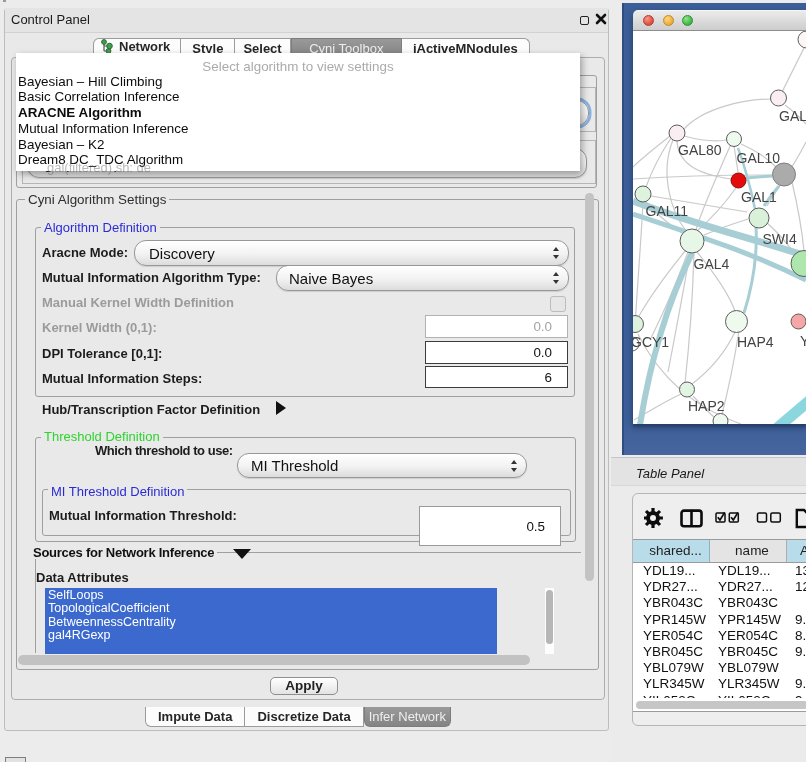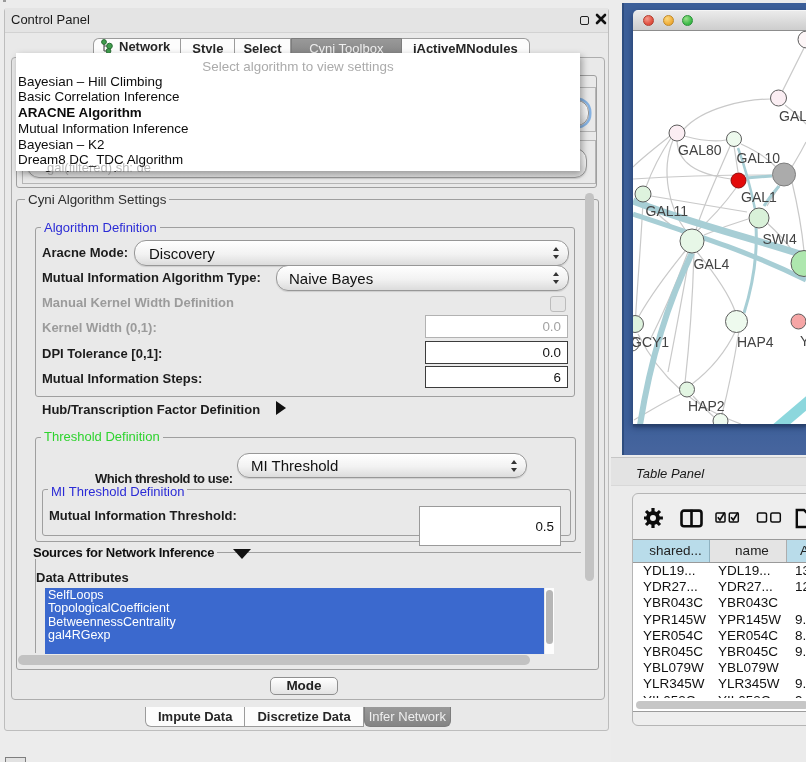--- a/index.html
+++ b/index.html
@@ -3,21 +3,21 @@
 <style>
 html,body{margin:0;padding:0;}
 body{width:806px;height:762px;background:#ececec;font-family:"Liberation Sans",sans-serif;overflow:hidden;position:relative;}
 .abs{position:absolute;}
 .b{font-weight:bold;}
 .combo{position:absolute;border:1px solid #979797;border-radius:12px;background:linear-gradient(#ffffff,#f2f2f2 55%,#dcdcdc);box-shadow:0 1px 1px rgba(0,0,0,0.12);font-size:15px;color:#111;}
 .combo .ct{position:absolute;left:13px;top:0;bottom:0;display:flex;align-items:center;}
 .arr{position:absolute;right:9px;top:50%;width:6px;height:12px;margin-top:-6px;}
 .arr:before{content:"";position:absolute;left:0;top:0;border-left:3px solid transparent;border-right:3px solid transparent;border-bottom:4.6px solid #333;}
 .arr:after{content:"";position:absolute;left:0;bottom:0;border-left:3px solid transparent;border-right:3px solid transparent;border-top:4.6px solid #333;}
-.inp{position:absolute;background:#fff;font-size:13.4px;display:flex;align-items:center;justify-content:flex-end;padding-right:6px;box-sizing:border-box;}
+.inp{position:absolute;background:#fff;font-size:13.4px;display:flex;align-items:center;justify-content:flex-end;padding-right:15px;box-sizing:border-box;}
 .grp{position:absolute;border:1px solid #9f9f9f;border-radius:3px;}
 .gtitle{position:absolute;background:#e9e9e9;padding:0 3px;font-size:13px;line-height:13px;}
 .lab{position:absolute;font-size:13px;font-weight:bold;color:#1c1c1c;white-space:nowrap;}
 </style></head>
 <body>
 
 <div class="abs" style="left:3px;top:0;width:3px;height:2px;background:#9a9a9a;"></div>
 
 <div class="abs" style="left:4px;top:8px;width:605px;height:723px;background:#e9e9e9;border:1px solid #bdbdbd;border-radius:3px;box-sizing:border-box;"></div>
 <div class="abs" style="left:5px;top:8px;width:603px;height:24px;background:#e4e4e4;border-bottom:1px solid #d2d2d2;"></div>
@@ -79,41 +79,41 @@
 <div class="lab" style="left:42px;top:346px;">DPI Tolerance [0,1]:</div>
 <div class="inp" style="left:425px;top:341px;width:143px;height:23px;border:1px solid #3c3c3c;color:#111;">0.0</div>
 <div class="lab" style="left:42px;top:371px;">Mutual Information Steps:</div>
 <div class="inp" style="left:425px;top:366px;width:143px;height:22px;border:1px solid #3c3c3c;color:#111;">6</div>
 
 <div class="lab" style="left:42px;top:402px;">Hub/Transcription Factor Definition</div>
 <div class="abs" style="left:276px;top:401px;width:0;height:0;border-top:7px solid transparent;border-bottom:7px solid transparent;border-left:10.5px solid #111;"></div>
 
 <div class="grp" style="left:35px;top:437px;width:539px;height:103px;"></div>
 <div class="gtitle" style="left:41px;top:430px;color:#2ed32e;">Threshold Definition</div>
-<div class="lab" style="left:95px;top:471px;letter-spacing:-0.45px;">Which threshold to use:</div>
+<div class="lab" style="left:95px;top:443px;letter-spacing:-0.45px;">Which threshold to use:</div>
 <div class="combo" style="left:237px;top:453px;width:288px;height:23px;">
     <span class="ct" style="left:13px;">MI Threshold</span>
     <span class="arr"></span>
   </div>
 <div class="grp" style="left:42px;top:489px;width:527px;height:45px;"></div>
 <div class="gtitle" style="left:48px;top:485px;color:#2b2bd6;">MI Threshold Definition</div>
 <div class="lab" style="left:49px;top:508px;">Mutual Information Threshold:</div>
 <div class="inp" style="left:419px;top:506px;width:142px;height:40px;border:1px solid #9a9a9a;color:#111;">0.5</div>
 
 <div class="abs" style="left:35px;top:552px;width:545px;height:100px;border-top:1px solid #9f9f9f;border-left:1px solid #9f9f9f;"></div>
 <div class="gtitle b" style="left:30px;top:546px;color:#111;letter-spacing:-0.25px;text-align:right;">Sources for Network Inference</div>
 <div class="abs" style="left:233px;top:549px;width:0;height:0;border-left:9.5px solid transparent;border-right:9.5px solid transparent;border-top:10px solid #111;"></div>
 <div class="lab" style="left:36px;top:570px;">Data Attributes</div>
 
-<div class="abs" style="left:45px;top:588px;width:499px;height:66px;background:#3b69ce;color:#fff;font-size:12.5px;line-height:13.4px;padding:1px 0 12px 3px;box-sizing:border-box;overflow:hidden;">SelfLoops<br>TopologicalCoefficient<br>BetweennessCentrality<br>gal4RGexp</div>
+<div class="abs" style="left:45px;top:588px;width:452px;height:66px;background:#3b69ce;color:#fff;font-size:12.5px;line-height:13.4px;padding:1px 0 12px 3px;box-sizing:border-box;overflow:hidden;">SelfLoops<br>TopologicalCoefficient<br>BetweennessCentrality<br>gal4RGexp</div>
 
 <div class="abs" style="left:545px;top:588px;width:9px;height:66px;background:#fdfdfd;"></div>
 <div class="abs" style="left:546px;top:590px;width:7px;height:54px;background:#b6b6b6;border-radius:3.5px;"></div>
 
-<div class="abs" style="left:270px;top:677px;width:66px;height:16px;background:linear-gradient(#ffffff,#e3e3e3);border:1px solid #8f8f8f;border-radius:5px;font-size:13.5px;font-weight:bold;color:#222;text-align:center;line-height:16px;">Mode</div>
+<div class="abs" style="left:270px;top:677px;width:66px;height:16px;background:linear-gradient(#ffffff,#e3e3e3);border:1px solid #8f8f8f;border-radius:5px;font-size:13.5px;font-weight:bold;color:#222;text-align:center;line-height:16px;">Apply</div>
 
 <div class="abs" style="left:145px;top:707px;height:20px;display:flex;font-size:13px;font-weight:bold;color:#262626;">
   <div style="background:#fcfcfc;border:1px solid #9b9b9b;border-top:none;border-radius:0 0 0 6px;padding:0 12px;display:flex;align-items:center;">Impute Data</div>
   <div style="background:#fcfcfc;border:1px solid #9b9b9b;border-top:none;border-left:none;padding:0 12px;display:flex;align-items:center;">Discretize Data</div>
   <div style="background:linear-gradient(#9a9a9a,#848484);border:1px solid #7d7d7d;border-top:none;border-radius:0 0 6px 6px;padding:0 4px;display:flex;align-items:center;color:#efefef;font-weight:normal;">Infer Network</div>
 </div>
 
 <div class="abs" style="left:5px;top:757px;width:19px;height:8px;background:#e2e2e2;border:1.5px solid #7e7e7e;"></div>
 
 <div class="abs" style="left:622px;top:3px;width:184px;height:452px;background:linear-gradient(#3c5f99,#3c5f99 92%,#47659e);border-left:2px solid #2e4d7e;box-sizing:border-box;"></div>

